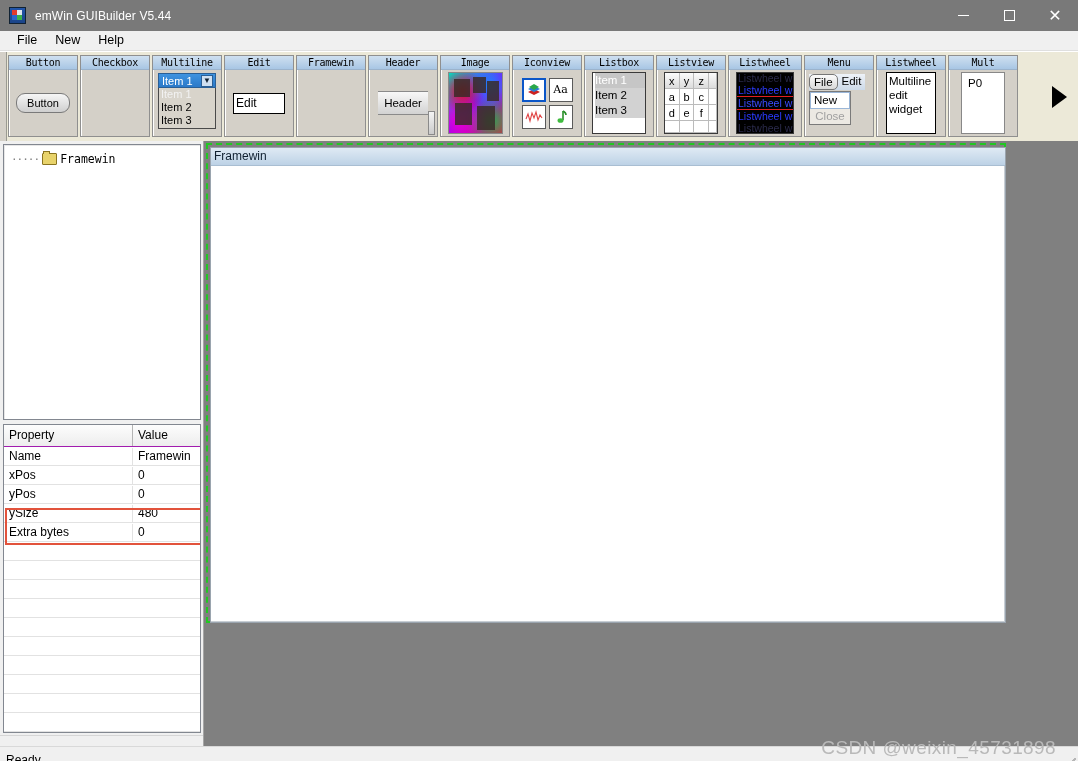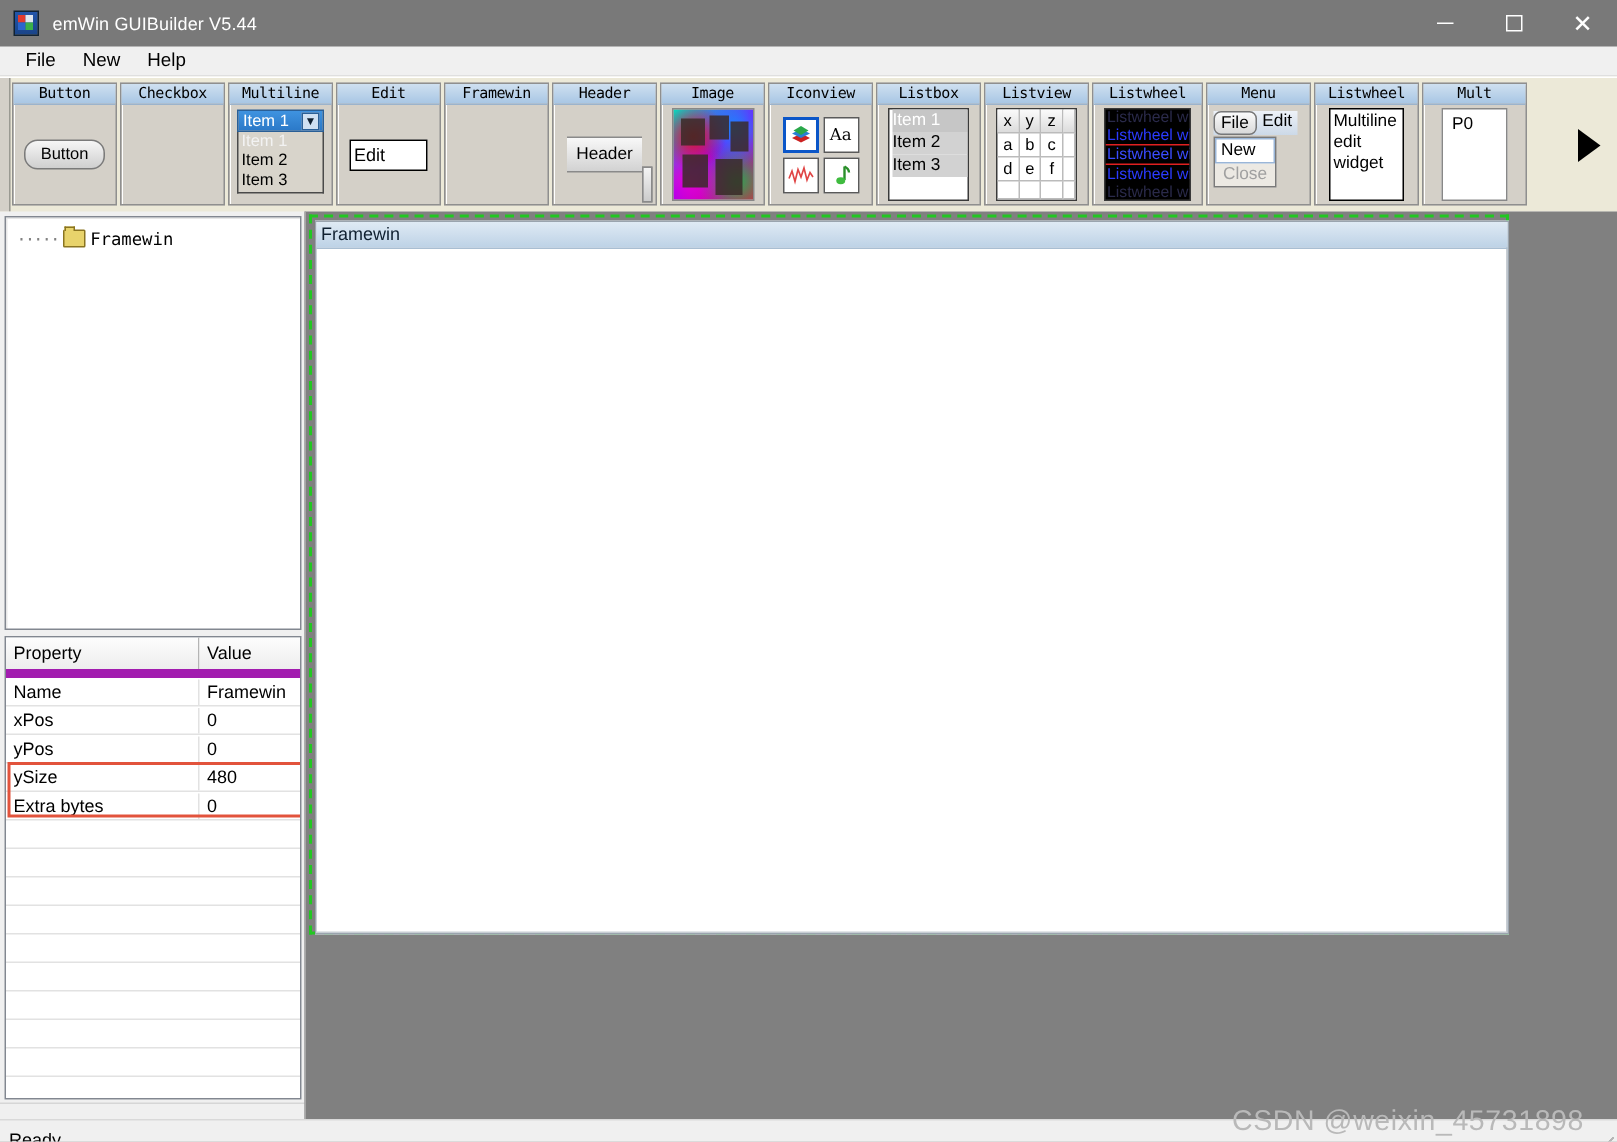--- a/index.html
+++ b/index.html
@@ -215,21 +215,21 @@
     content:"";position:absolute;left:0;top:-3px;width:7px;height:3px;
     background:#e8d36b;border:1px solid #8a7420;border-bottom:none;box-sizing:border-box;
   }
   .tree-label{font-family:"DejaVu Sans Mono",monospace;font-size:11.5px;}
 
   .propgrid{
     flex:1;margin:4px 2px 2px 3px;background:#fff;border:1px solid #828790;
     box-sizing:border-box;display:flex;flex-direction:column;overflow:hidden;
     position:relative;
   }
-  .pg-head{display:flex;height:21px;border-bottom:6px solid #a21caf;flex:0 0 21px;justify-content:flex-end;}
+  .pg-head{display:flex;height:21px;border-bottom:1px solid #a21caf;flex:0 0 21px;justify-content:flex-end;}
   .pg-head div{
     font-size:12px;line-height:20px;padding-left:5px;
     background:linear-gradient(#fdfdfd,#ededed);box-sizing:border-box;
   }
   .pg-head .c1{width:129px;border-right:1px solid #b4b4b4;}
   .pg-head .c2{flex:1;}
   .pg-row{display:flex;height:18px;flex:0 0 18px;border-bottom:1px solid #e2e2e2;align-items:flex-end;}
   .pg-row .c1,.pg-row .c2{font-size:12px;line-height:17px;padding-left:5px;box-sizing:border-box;overflow:hidden;white-space:nowrap;}
   .pg-row .c1{width:129px;border-right:1px solid #e2e2e2;}
   .pg-row .c2{flex:1;}

